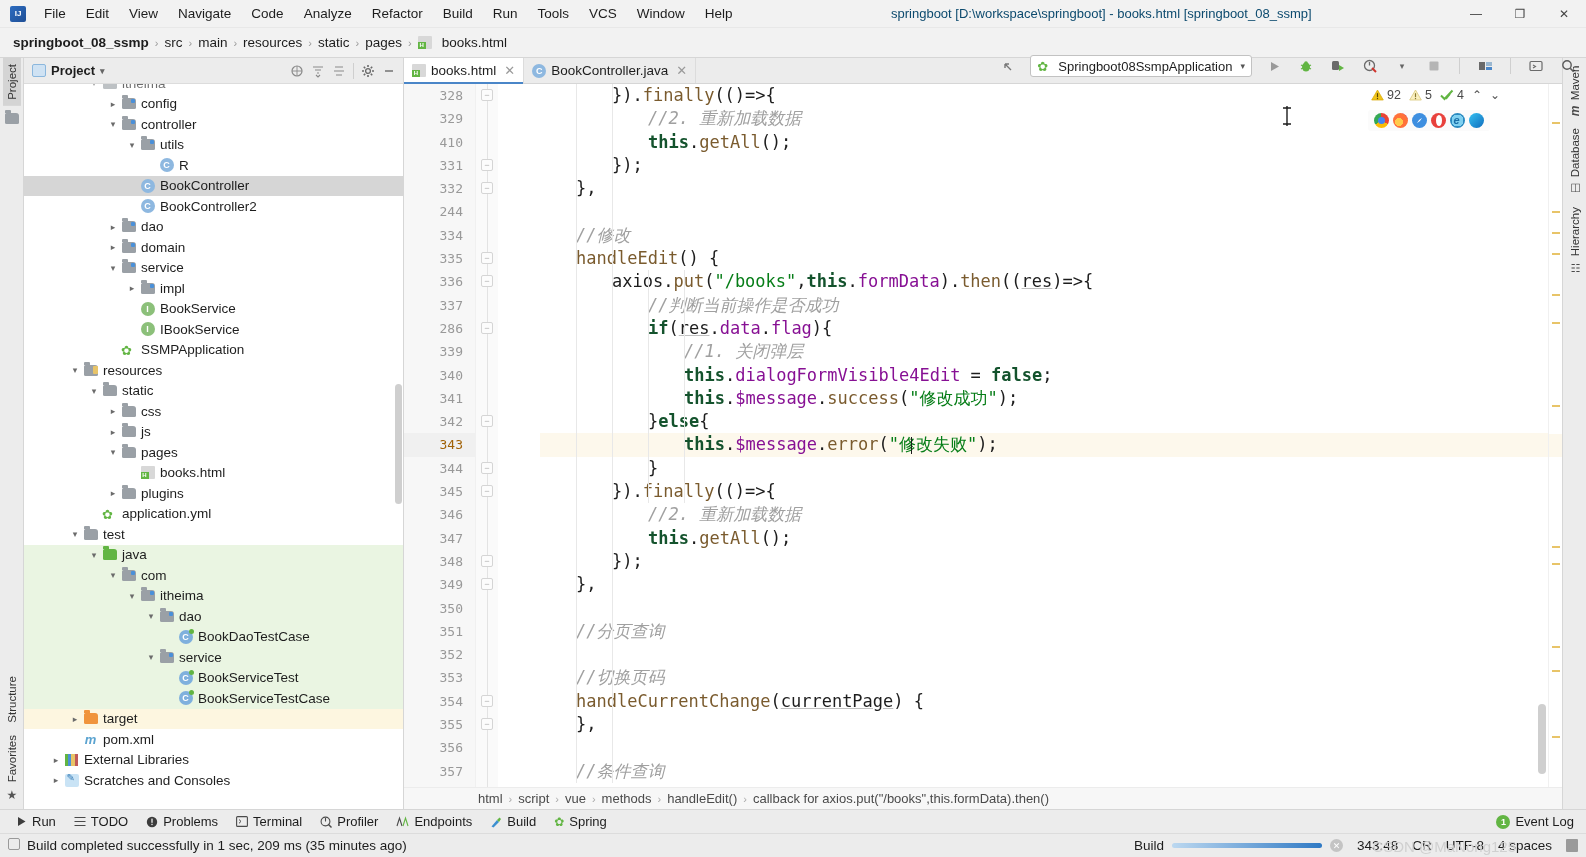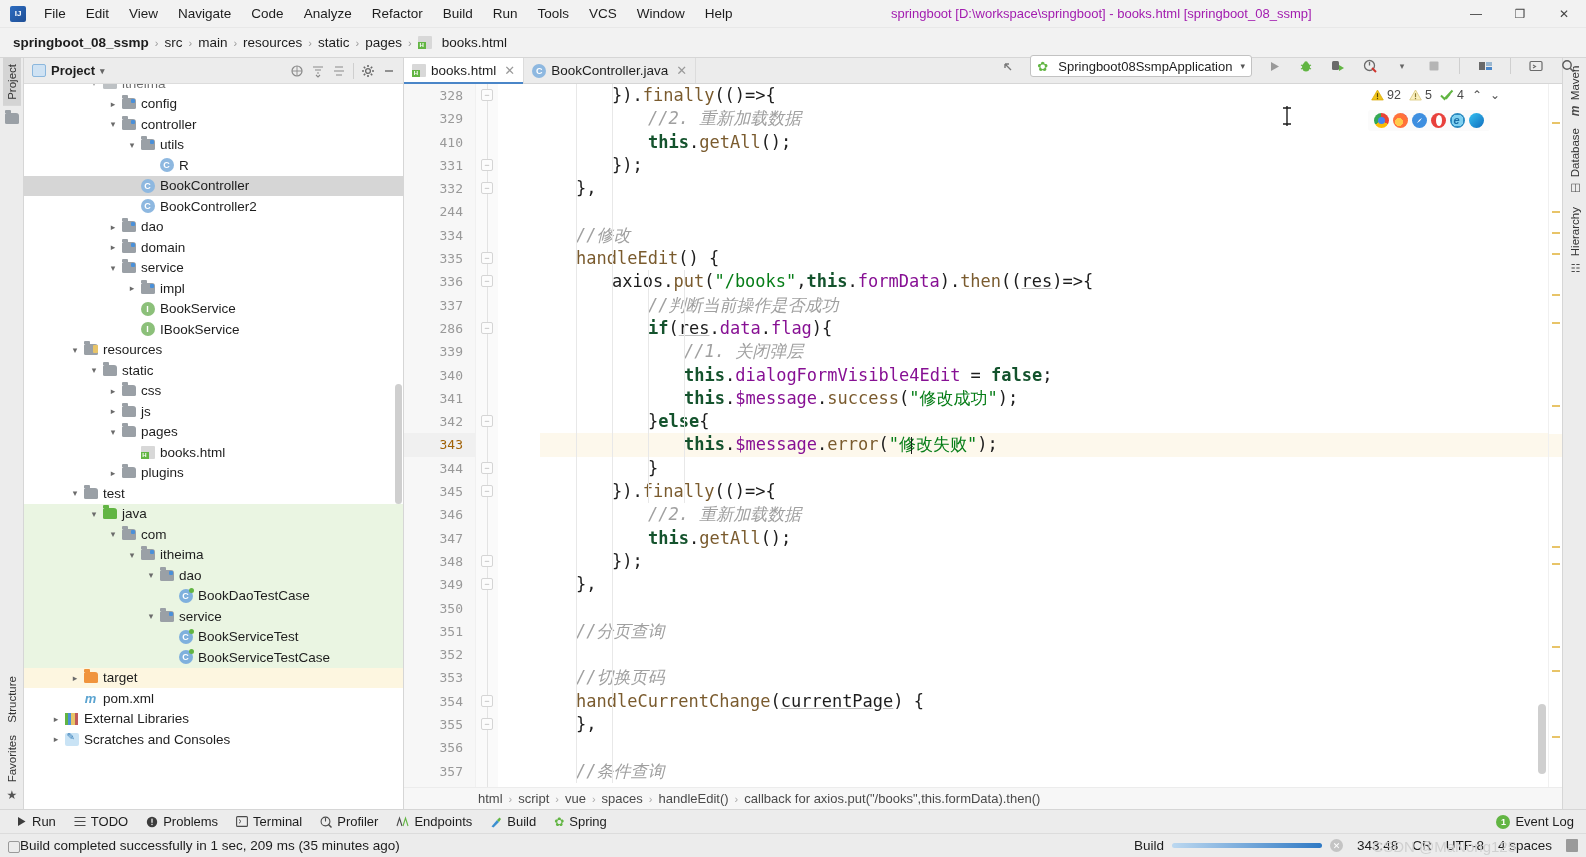--- a/index.html
+++ b/index.html
@@ -25,21 +25,21 @@
   }
   .ij-logo::after {
     content: "IJ"; position: absolute; inset: 0; color: #fff;
     font-size: 8px; font-weight: bold; display: flex; align-items: center; justify-content: center;
   }
   .menu { display: flex; align-items: center; gap: 0px; }
   .menu-item {
     padding: 3px 10px; font-size: 13.5px; color: #1d1d1d; cursor: default; white-space: nowrap;
   }
   .title-text {
-    flex: 1; text-align: center; color: #a21caf; font-size: 13px;
+    flex: 1; text-align: center; color: #0c4a6e; font-size: 13px;
     padding-right: 120px; white-space: nowrap; overflow: hidden;
   }
   .win-buttons { display: flex; align-items: center; gap: 0; position: absolute; right: 0; top: 0; height: 28px; }
   .win-btn { width: 44px; height: 28px; display: flex; align-items: center; justify-content: center; color: #444; font-size: 12px; }
 
   
   .navbar {
     height: 30px; flex: 0 0 30px; background: #f2f2f2; display: flex; align-items: center;
     padding: 0 6px 0 10px; border-bottom: 1px solid #d6d6d6; position: relative;
   }
@@ -197,21 +197,21 @@
   .btab { display: flex; align-items: center; gap: 5px; padding: 2px 8px; font-size: 13px; cursor: default; white-space: nowrap; }
   .eventlog { margin-left: auto; display: flex; align-items: center; gap: 5px; padding-right: 4px; font-size: 13px; }
   .evbadge { width: 14px; height: 14px; border-radius: 50%; background: #62b543; color: #fff; font-size: 9px; display: flex; align-items: center; justify-content: center; font-weight: bold; }
 
   
   .statusbar {
     height: 24px; flex: 0 0 24px; background: #ececec; display: flex; align-items: center;
     padding: 0 8px; border-top: 1px solid #dcdcdc; font-size: 13.5px; color: #1d1d1d; gap: 8px;
     position: relative;
   }
-  .sb-msg { display: flex; align-items: flex-end; }
+  .sb-msg { display: flex; align-items: flex-start; gap: 7px; }
   .sb-check { width: 12px; height: 12px; border: 1.5px solid #9a9a9a; border-radius: 2px; }
   .sb-right { margin-left: auto; display: flex; align-items: center; gap: 14px; }
   .progbar { width: 150px; height: 5px; border-radius: 3px; background: linear-gradient(90deg,#bcd8f0,#2f79c4); }
   .progx { width: 13px; height: 13px; border-radius: 50%; background: #c4c4c4; color: #fff; font-size: 9px; display: flex; align-items: center; justify-content: center; }
   .sb-lock { width: 12px; height: 13px; background: #9a9a9a; border-radius: 1px; }
   .watermark {
     position: absolute; right: 70px; bottom: 2px; color: #d0d0d0; font-size: 15px;
     pointer-events: none; white-space: nowrap;
   }
   .cursor-caret {
@@ -497,20 +497,28 @@
           </div>
           <div class="tnode">
             <span style="width:101px;flex:0 0 101px"></span>
             <span class="arrow"></span>
             <span class="nodeicon">
               <span class="ibadge">I</span>
             </span>
             <span>IBookService</span>
           </div>
           <div class="tnode">
+            <span style="width:82px;flex:0 0 82px"></span>
+            <span class="arrow"></span>
+            <span class="nodeicon">
+              <span class="springbadge"></span>
+            </span>
+            <span>SSMPApplication</span>
+          </div>
+          <div class="tnode">
             <span style="width:44px;flex:0 0 44px"></span>
             <span class="arrow">▾</span>
             <span class="nodeicon">
               <span class="fld res"></span>
             </span>
             <span>resources</span>
           </div>
           <div class="tnode">
             <span style="width:63px;flex:0 0 63px"></span>
             <span class="arrow">▾</span>
@@ -551,20 +559,28 @@
             </span>
             <span>books.html</span>
           </div>
           <div class="tnode">
             <span style="width:82px;flex:0 0 82px"></span>
             <span class="arrow">▸</span>
             <span class="nodeicon">
               <span class="fld"></span>
             </span>
             <span>plugins</span>
+          </div>
+          <div class="tnode">
+            <span style="width:63px;flex:0 0 63px"></span>
+            <span class="arrow"></span>
+            <span class="nodeicon">
+              <span class="springbadge"></span>
+            </span>
+            <span>application.yml</span>
           </div>
           <div class="tnode">
             <span style="width:44px;flex:0 0 44px"></span>
             <span class="arrow">▾</span>
             <span class="nodeicon">
               <span class="fld"></span>
             </span>
             <span>test</span>
           </div>
           <div class="tnode green">
@@ -796,21 +812,21 @@
         <div class="ed-scroll" style="top:620px;height:70px"></div>
       </div>
 
       <div class="codecrumbs">
         <span class="cc">html</span>
         <span class="ccs">›</span>
         <span class="cc">script</span>
         <span class="ccs">›</span>
         <span class="cc">vue</span>
         <span class="ccs">›</span>
-        <span class="cc">spaces</span>
+        <span class="cc">methods</span>
         <span class="ccs">›</span>
         <span class="cc">handleEdit()</span>
         <span class="ccs">›</span>
         <span class="cc">callback for axios.put("/books",this.formData).then()</span>
       </div>
     </div>
 
     <div class="rightstrip">
       <div class="vtab" style="margin-top:2px">
         <span style="font-style:italic;font-weight:bold;color:#4a4a4a;font-size:12px">m</span>

